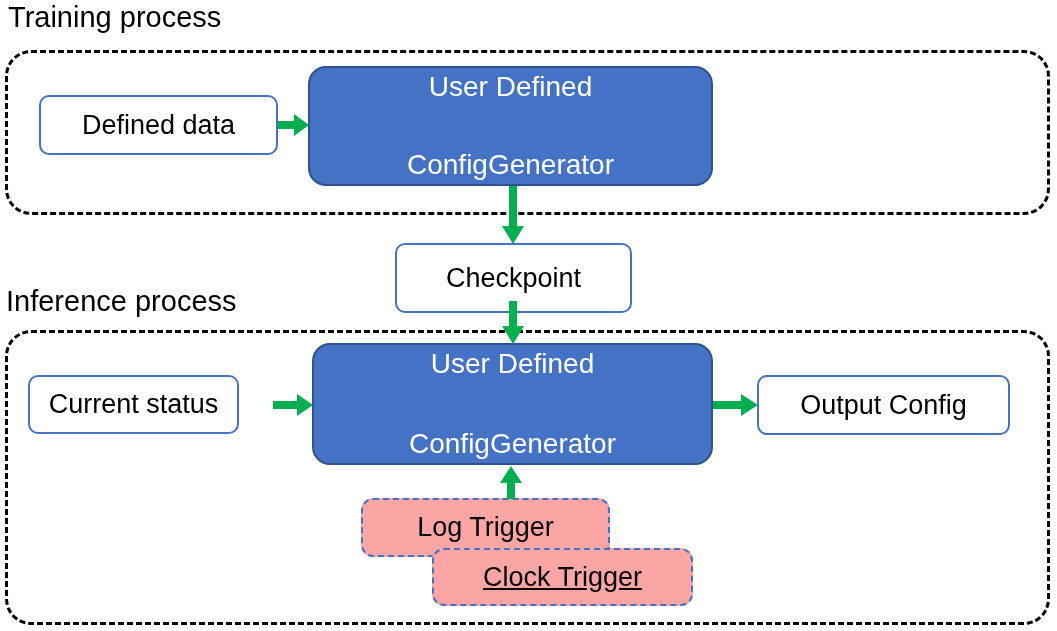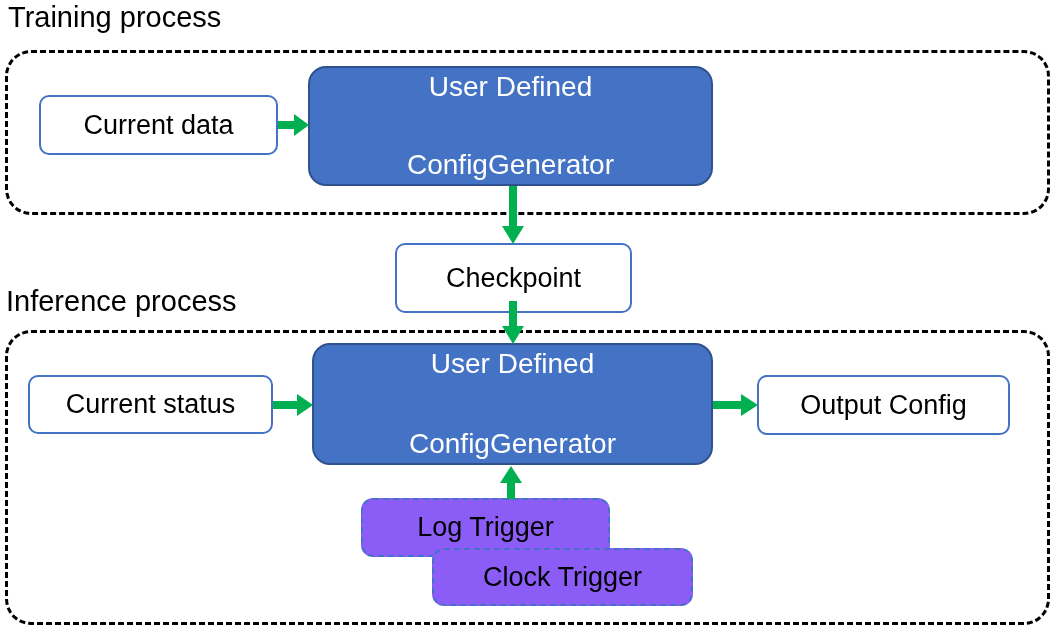--- a/index.html
+++ b/index.html
@@ -52,21 +52,21 @@
     flex-direction: column;
     align-items: center;
     justify-content: space-between;
     font-size: 28px;
     line-height: 1.35;
     color: var(--text-light, #fff);
     text-align: center;
   }
   .trigger-box {
     position: absolute;
-    background: #8b5cf6;
+    background: #fca5a5;
     border: 2px dashed var(--trigger-border, #4472C4);
     border-radius: 12px;
     box-sizing: border-box;
     display: flex;
     align-items: center;
     justify-content: center;
     font-size: 27px;
     color: var(--text-dark, #000);
     white-space: nowrap;
   }
@@ -86,41 +86,41 @@
 <div class="canvas">
 
   <div class="section-label" style="left:8px; top:2px;">Training process</div>
 
   <div class="section-label" style="left:6px; top:286px;">Inference process</div>
 
   <div class="dashed-container z1" style="left:5px; top:50px; width:1045px; height:165px;"></div>
 
   <div class="dashed-container z1" style="left:5px; top:330px; width:1045px; height:295px;"></div>
 
-  <div class="io-box z2" style="left:39px; top:95px; width:239px; height:60px;">Current data</div>
+  <div class="io-box z2" style="left:39px; top:95px; width:239px; height:60px;">Defined data</div>
 
   <div class="gen-box z2" style="left:308px; top:66px; width:405px; height:120px;">
     <span>User Defined</span>
     <span>ConfigGenerator</span>
   </div>
 
   <div class="io-box z2" style="left:395px; top:243px; width:237px; height:70px;">Checkpoint</div>
 
-  <div class="io-box z2" style="left:28px; top:375px; width:245px; height:59px;">Current status</div>
+  <div class="io-box z2" style="left:28px; top:375px; width:211px; height:59px;">Current status</div>
 
   <div class="gen-box z2" style="left:312px; top:343px; width:401px; height:122px;">
     <span>User Defined</span>
     <span>ConfigGenerator</span>
   </div>
 
   <div class="io-box z2" style="left:757px; top:375px; width:253px; height:60px;text-align:right;">Output Config</div>
 
   <div class="trigger-box z2" style="left:361px; top:498px; width:249px; height:59px;">Log Trigger</div>
 
-  <div class="trigger-box z3" style="left:432px; top:548px; width:261px; height:58px;">Clock Trigger</div>
+  <div class="trigger-box z3" style="left:432px; top:548px; width:261px; height:58px;text-decoration:underline;">Clock Trigger</div>
 
   <div class="arrow z4" style="left:278px; top:110px;">
     <svg width="31" height="30" style="color:var(--arrow-green,#00B050)">
       <line x1="0" y1="15" x2="17" y2="15" stroke="currentColor" stroke-width="8"></line>
       <polygon points="16,4 31,15 16,26" fill="currentColor"></polygon>
     </svg>
   </div>
 
   <div class="arrow z4" style="left:498px; top:186px;">
     <svg width="30" height="58" style="color:var(--arrow-green,#00B050)">

